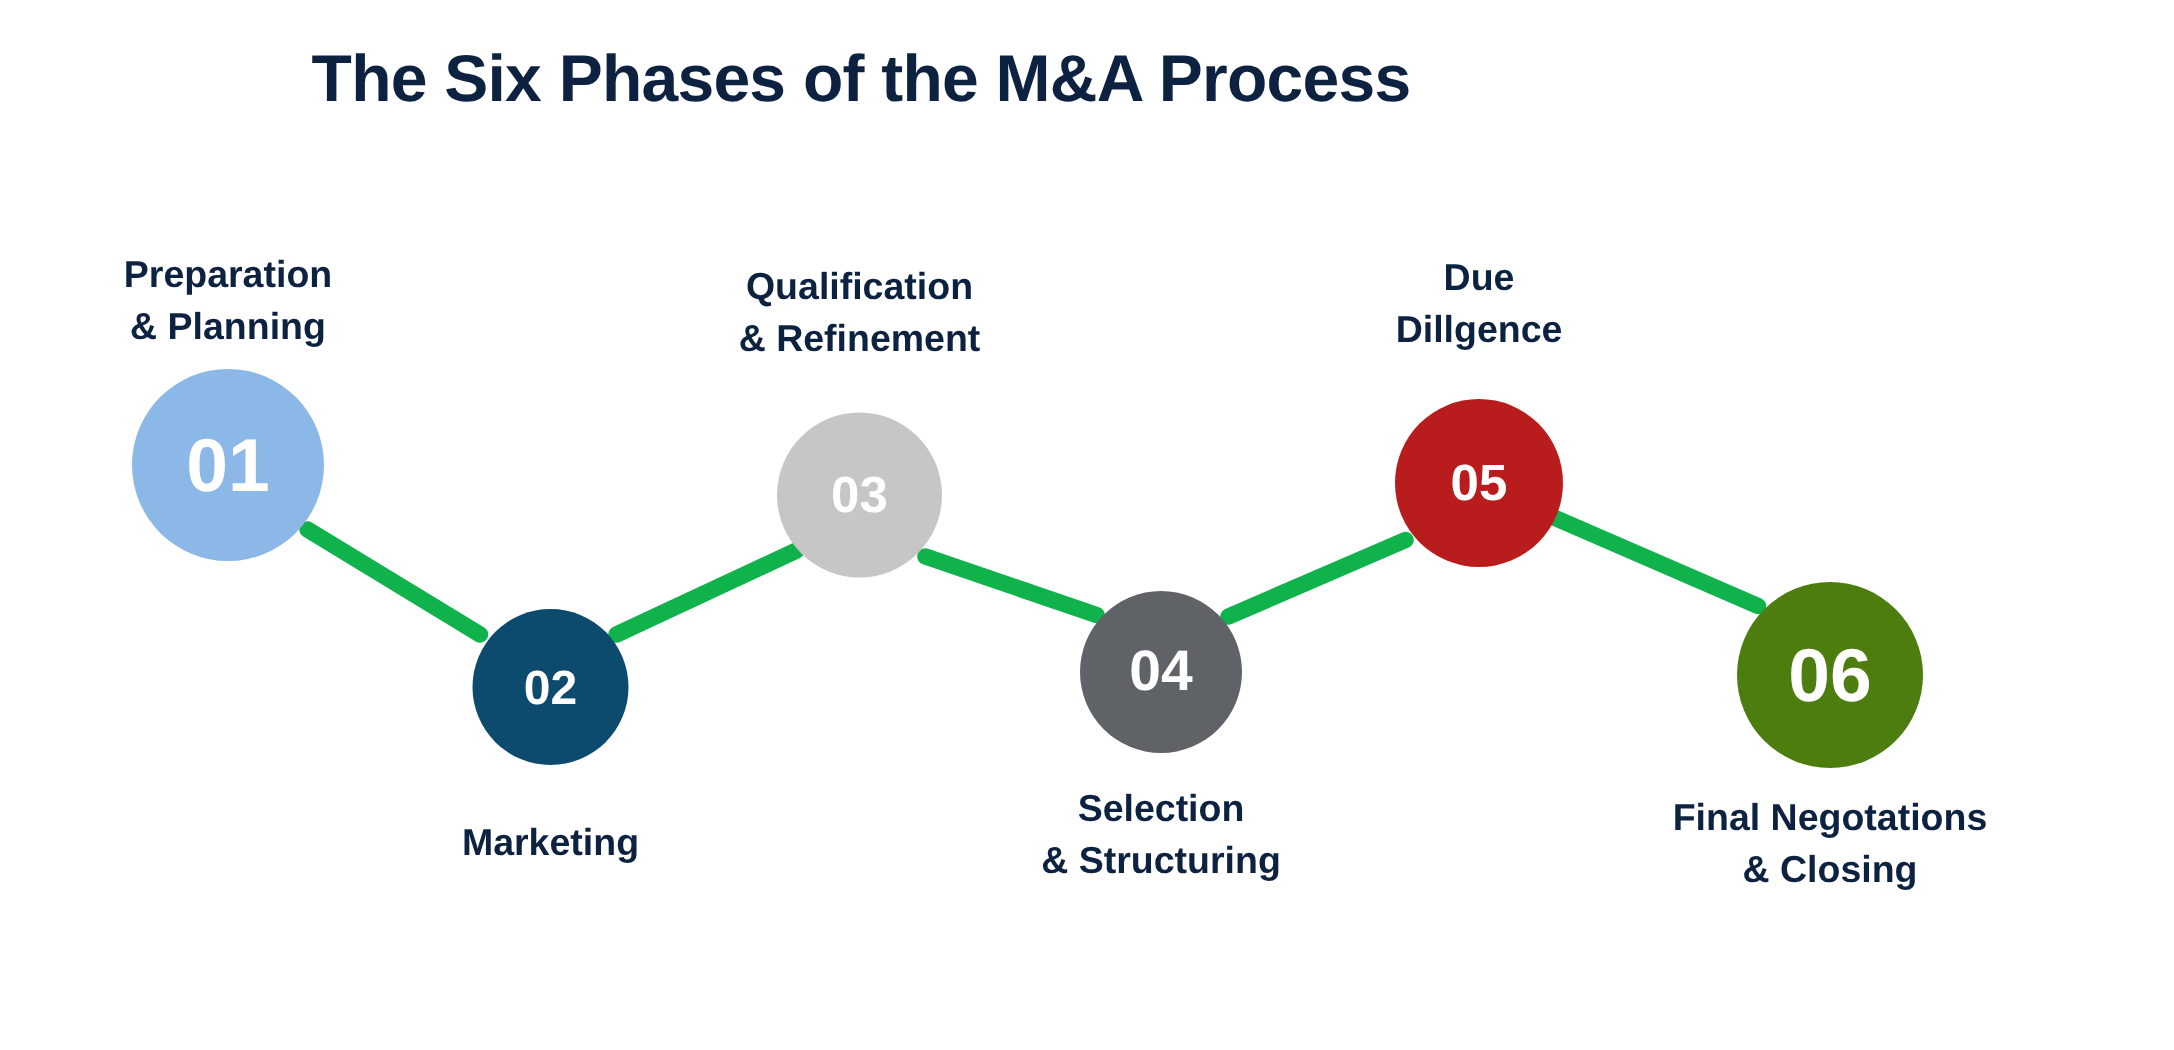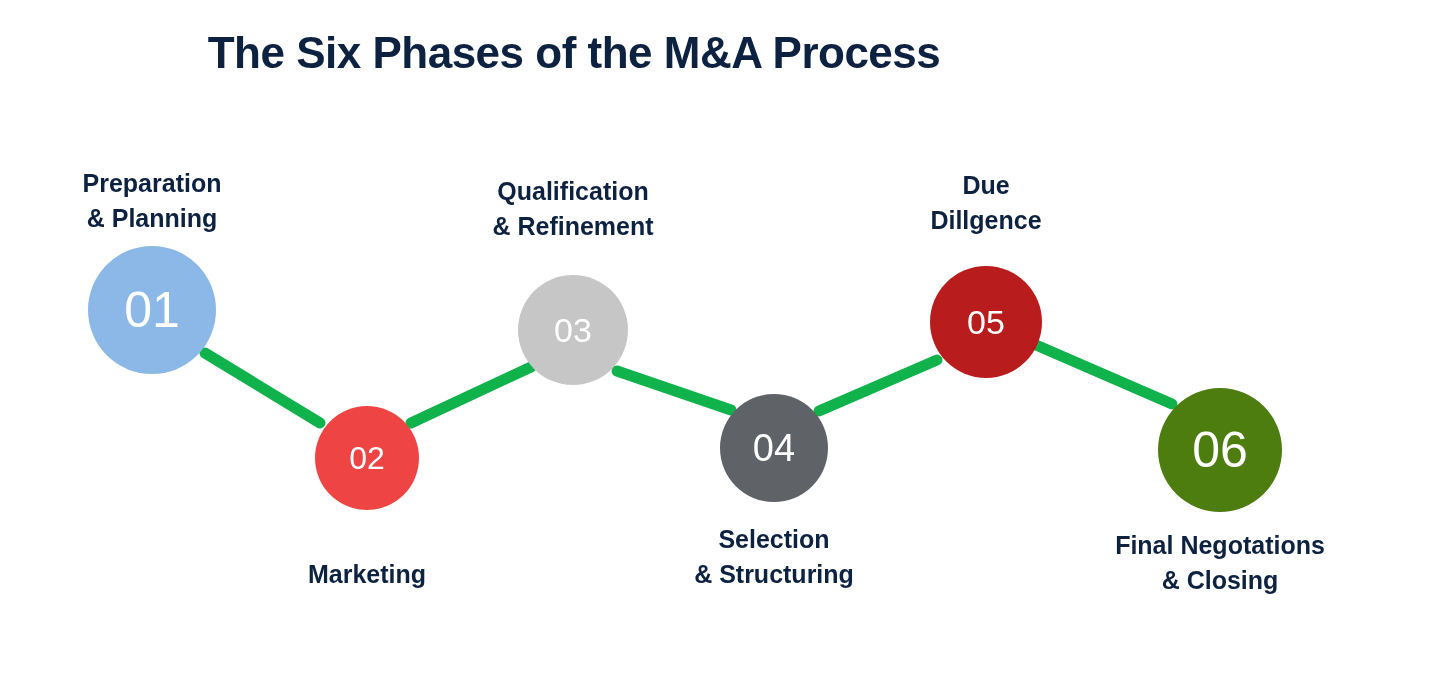--- a/index.html
+++ b/index.html
@@ -39,21 +39,21 @@
   .node {
     position: absolute;
   }
   .node-circle {
     position: absolute;
     border-radius: 50%;
     display: flex;
     align-items: center;
     justify-content: center;
     color: #ffffff;
-    font-weight: normal;
+    font-weight: bold;
     font-family: "Liberation Sans", sans-serif;
     letter-spacing: 0px;
     line-height: 1;
     user-select: none;
   }
   .node-label {
     position: absolute;
     text-align: center;
     color: #0d2240;
     font-weight: bold;
@@ -78,22 +78,22 @@
       <line x1="1036" y1="345" x2="1172" y2="404" stroke="#10b24b" stroke-width="11" stroke-linecap="round"></line>
     </svg>
 
   <div id="nodes-layer">
       <div class="node">
         <div class="node-circle" style="left: 88px; top: 246px; width: 128px; height: 128px; background: rgb(140, 184, 232); font-size: 50px;">01</div>
         <div class="node-label" style="left: -28px; top: 166px; width: 360px;">Preparation
 &amp; Planning</div>
       </div>
       <div class="node">
-        <div class="node-circle" style="left: 315px; top: 406px; width: 104px; height: 104px; background: #ef4444; font-size: 32px;">02</div>
-        <div class="node-label" style="left: 187px; top: 545px; width: 360px; margin-top: 12px;">Marketing</div>
+        <div class="node-circle" style="left: 315px; top: 406px; width: 104px; height: 104px; background: #0c4a6e; font-size: 32px;">02</div>
+        <div class="node-label" style="left: 187px; top: 545px; width: 360px;">Marketing</div>
       </div>
       <div class="node">
         <div class="node-circle" style="left: 518px; top: 275px; width: 110px; height: 110px; background: rgb(198, 198, 198); font-size: 34px;">03</div>
         <div class="node-label" style="left: 383px; top: 174px; width: 380px;">Qualification
 &amp; Refinement</div>
       </div>
       <div class="node">
         <div class="node-circle" style="left: 720px; top: 394px; width: 108px; height: 108px; background: rgb(95, 99, 104); font-size: 38px;">04</div>
         <div class="node-label" style="left: 584px; top: 522px; width: 380px;">Selection
 &amp; Structuring</div>

